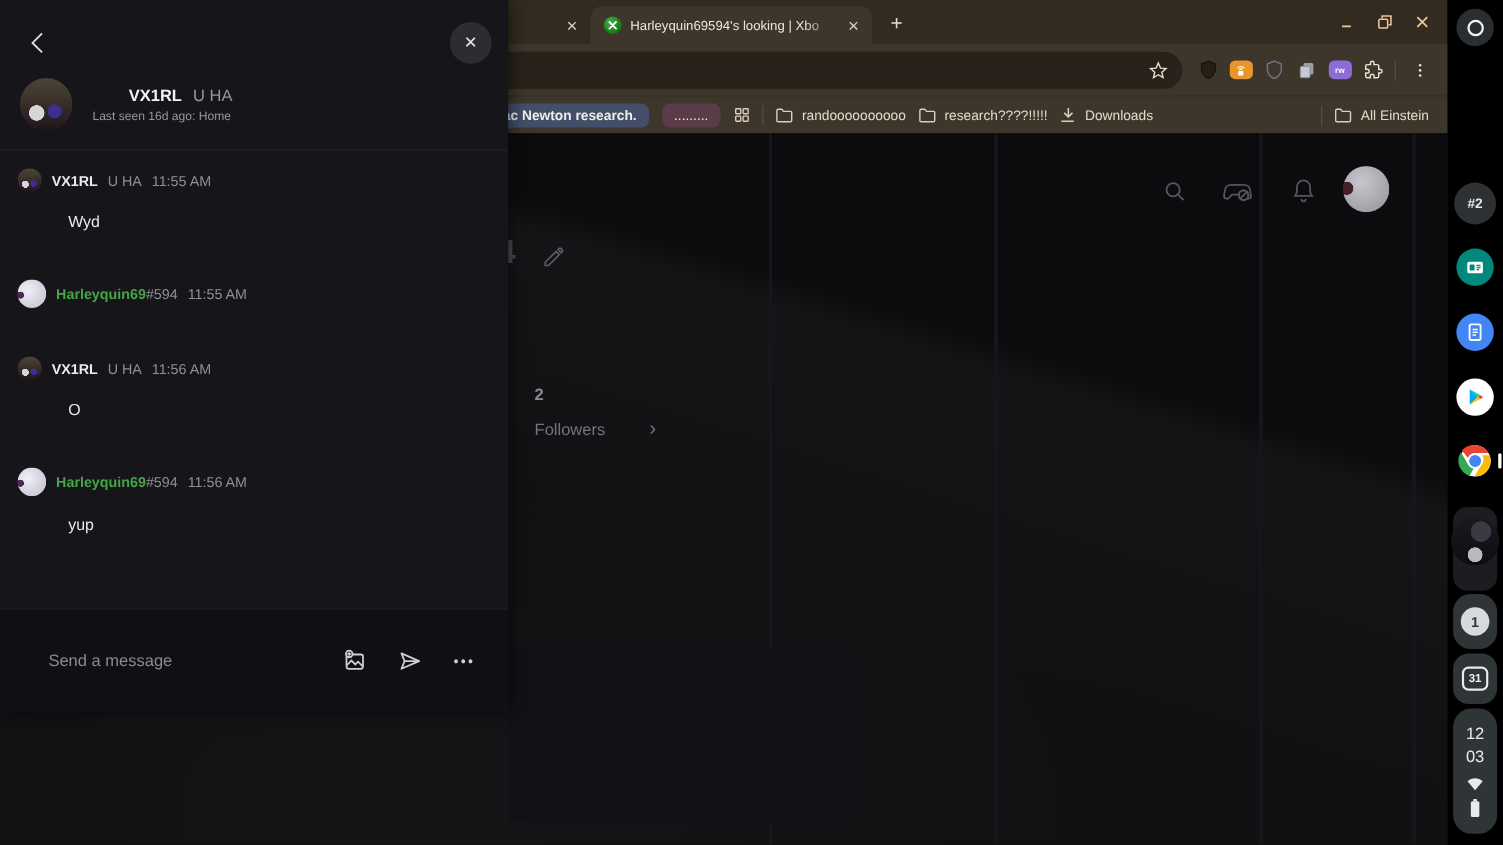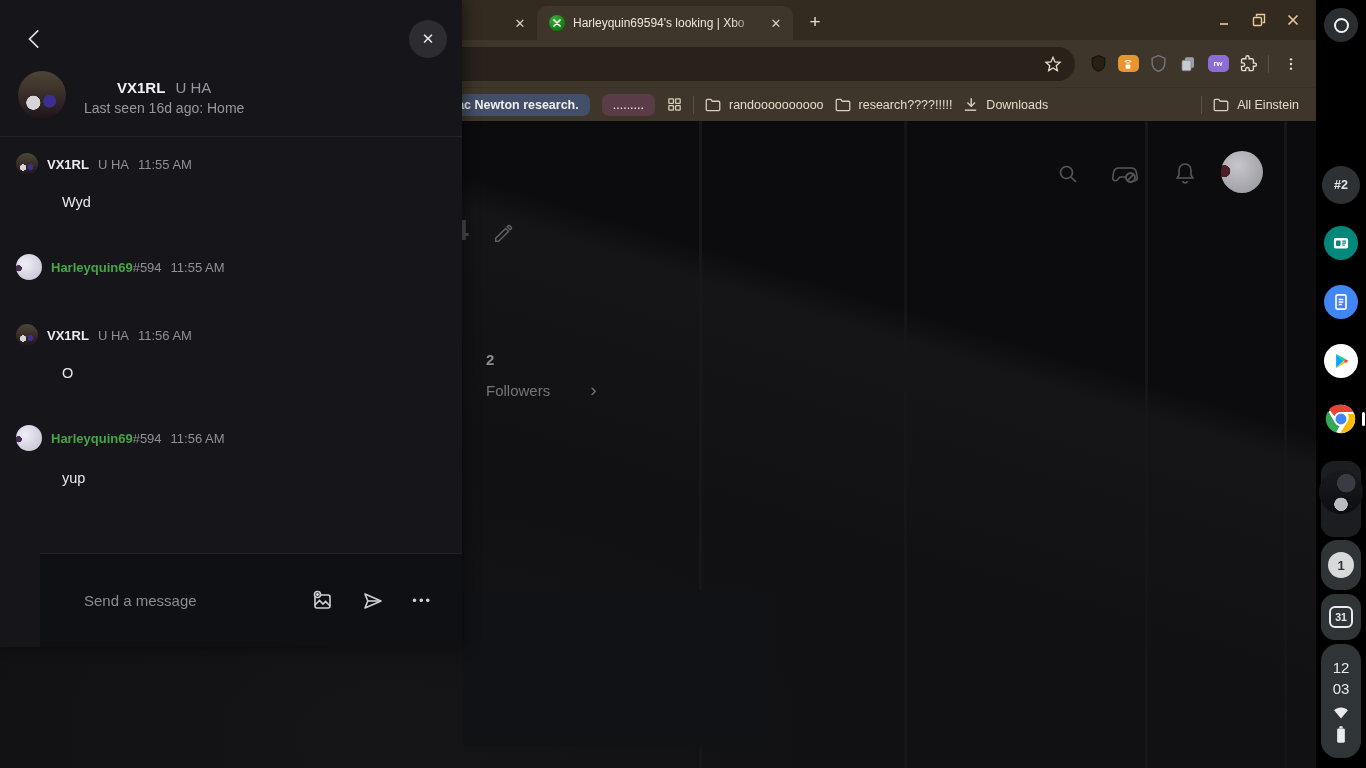--- a/index.html
+++ b/index.html
@@ -87,39 +87,39 @@
   .chat-back{position:absolute;left:22px;top:26px;width:26px;height:26px;color:#dcdce0;cursor:pointer;}
   .chat-close{position:absolute;left:409px;top:20px;width:38px;height:38px;border-radius:50%;background:#2c2c31;
               color:#e6e6ea;display:flex;align-items:center;justify-content:center;font-size:15px;cursor:pointer;}
   .peer-avatar{position:absolute;left:18px;top:71px;width:48px;height:48px;border-radius:50%;cursor:pointer;
      background:radial-gradient(circle at 32% 66%,#d6d6da 0 15%,transparent 16%),
                 radial-gradient(circle at 66% 63%,#3c2f90 0 14%,transparent 15%),
                 linear-gradient(180deg,#4d4536 0%,#3a3029 45%,#2c2024 75%,#1d1518 100%);}
   .peer-name-row{position:absolute;left:84px;top:79px;font-size:15px;margin-left:33px;}
   .peer-name{font-weight:bold;color:#f2f2f4;}
   .peer-suffix{color:#97989d;margin-left:6px;}
-  .peer-status{position:absolute;left:84px;top:100px;font-size:14px;color:#97989d;}
+  .peer-status{position:absolute;left:84px;top:100px;font-size:11px;color:#97989d;}
 
   .messages{flex:1;overflow:hidden;padding-top:16px;}
   .msg{padding:0 16px;margin-bottom:44px;}
   .msg-head{display:flex;align-items:center;gap:9px;font-size:13px;color:#8f9094;}
   .msg-avatar{width:22px;height:22px;border-radius:50%;flex:none;
      background:radial-gradient(circle at 32% 66%,#d6d6da 0 15%,transparent 16%),
                 radial-gradient(circle at 66% 63%,#3c2f90 0 14%,transparent 15%),
                 linear-gradient(180deg,#4d4536 0%,#3a3029 45%,#2c2024 75%,#1d1518 100%);}
   .msg-avatar.light{width:26px;height:26px;
      background:radial-gradient(circle at 10% 55%,#4a2a52 0 11%,transparent 12%),
                 radial-gradient(circle at 35% 38%,#f0eef6,#cac7d7 80%);}
   .msg-author{font-weight:bold;color:#ececef;}
   .msg-author.green{color:#45a645;}
   .msg-tag{color:#8f9094;}
   .msg-body{margin:19px 0 0 46px;font-size:14.5px;color:#e9e9ec;}
 
   .composer{height:94px;background:#0f1013;border-top:1px solid #222227;display:flex;align-items:center;
-            padding:0 30px 0 42px;flex:none;margin-left:40px;}
+            padding:0 30px 0 42px;flex:none;}
   .composer-input{flex:1;background:transparent;border:none;outline:none;color:#e9e9ec;font-size:15px;
                   font-family:"Liberation Sans",sans-serif;min-width:0;}
   .composer-input::placeholder{color:#8b8c91;}
   .composer-actions{display:flex;align-items:center;gap:27px;color:#cfd0d4;}
   .composer-btn{cursor:pointer;display:flex;align-items:center;justify-content:center;}
   .more-dots{font-size:13px;letter-spacing:2px;color:#cfd0d4;}
 
   
   .shelf{position:absolute;right:0;top:0;width:50px;height:768px;background:#000;}
   .shelf-launcher{position:absolute;left:8px;top:8px;width:34px;height:34px;border-radius:50%;background:#2b2e31;

